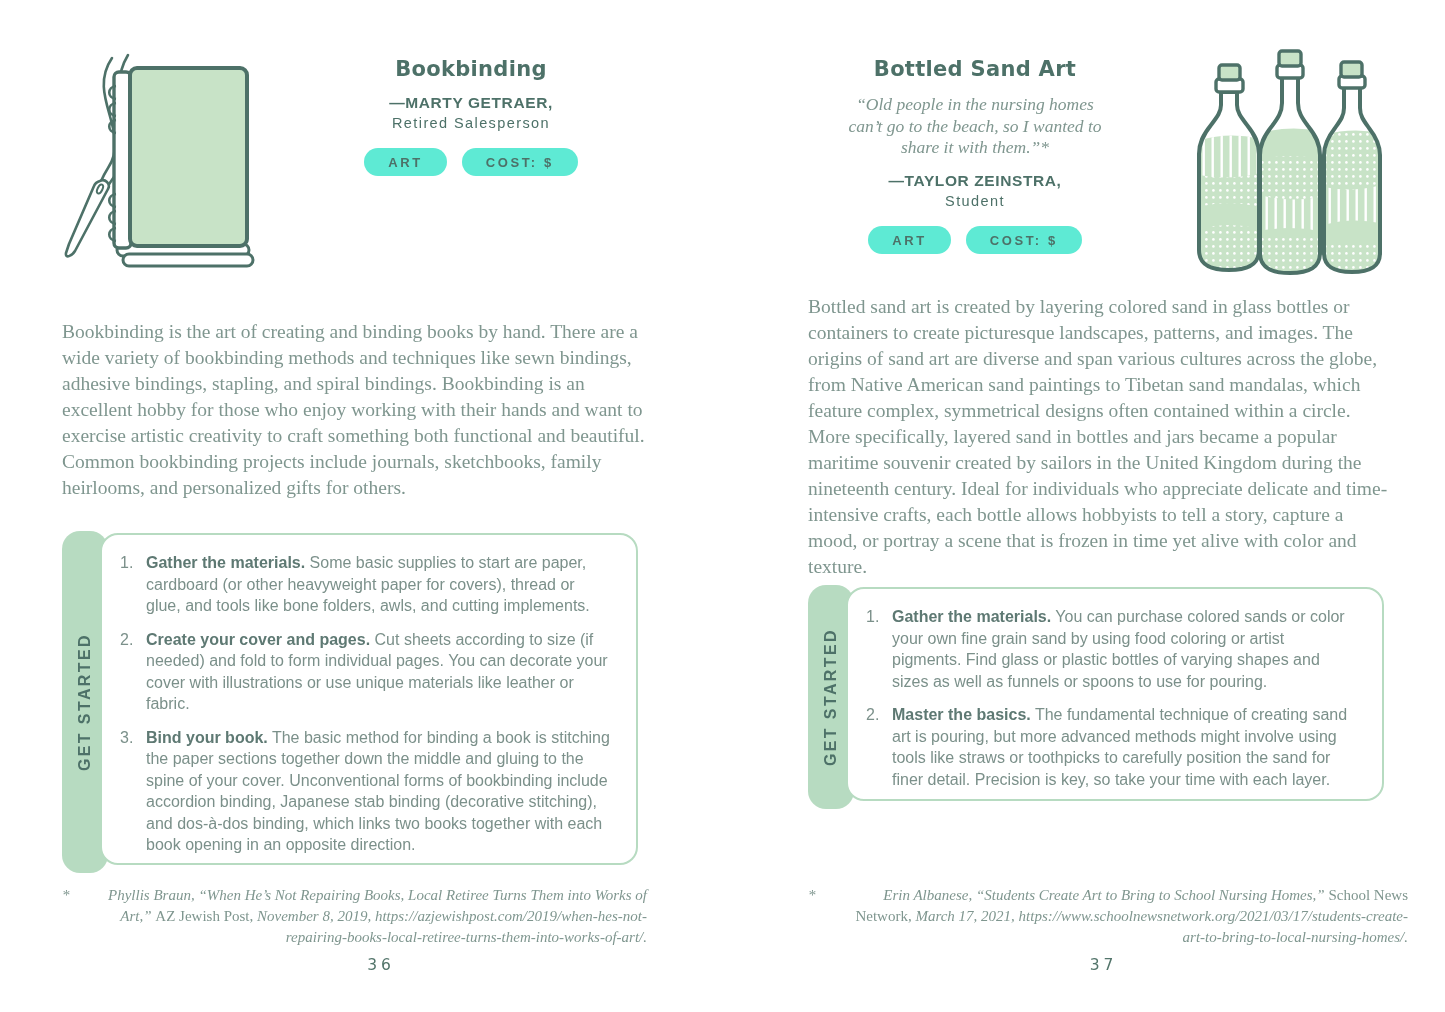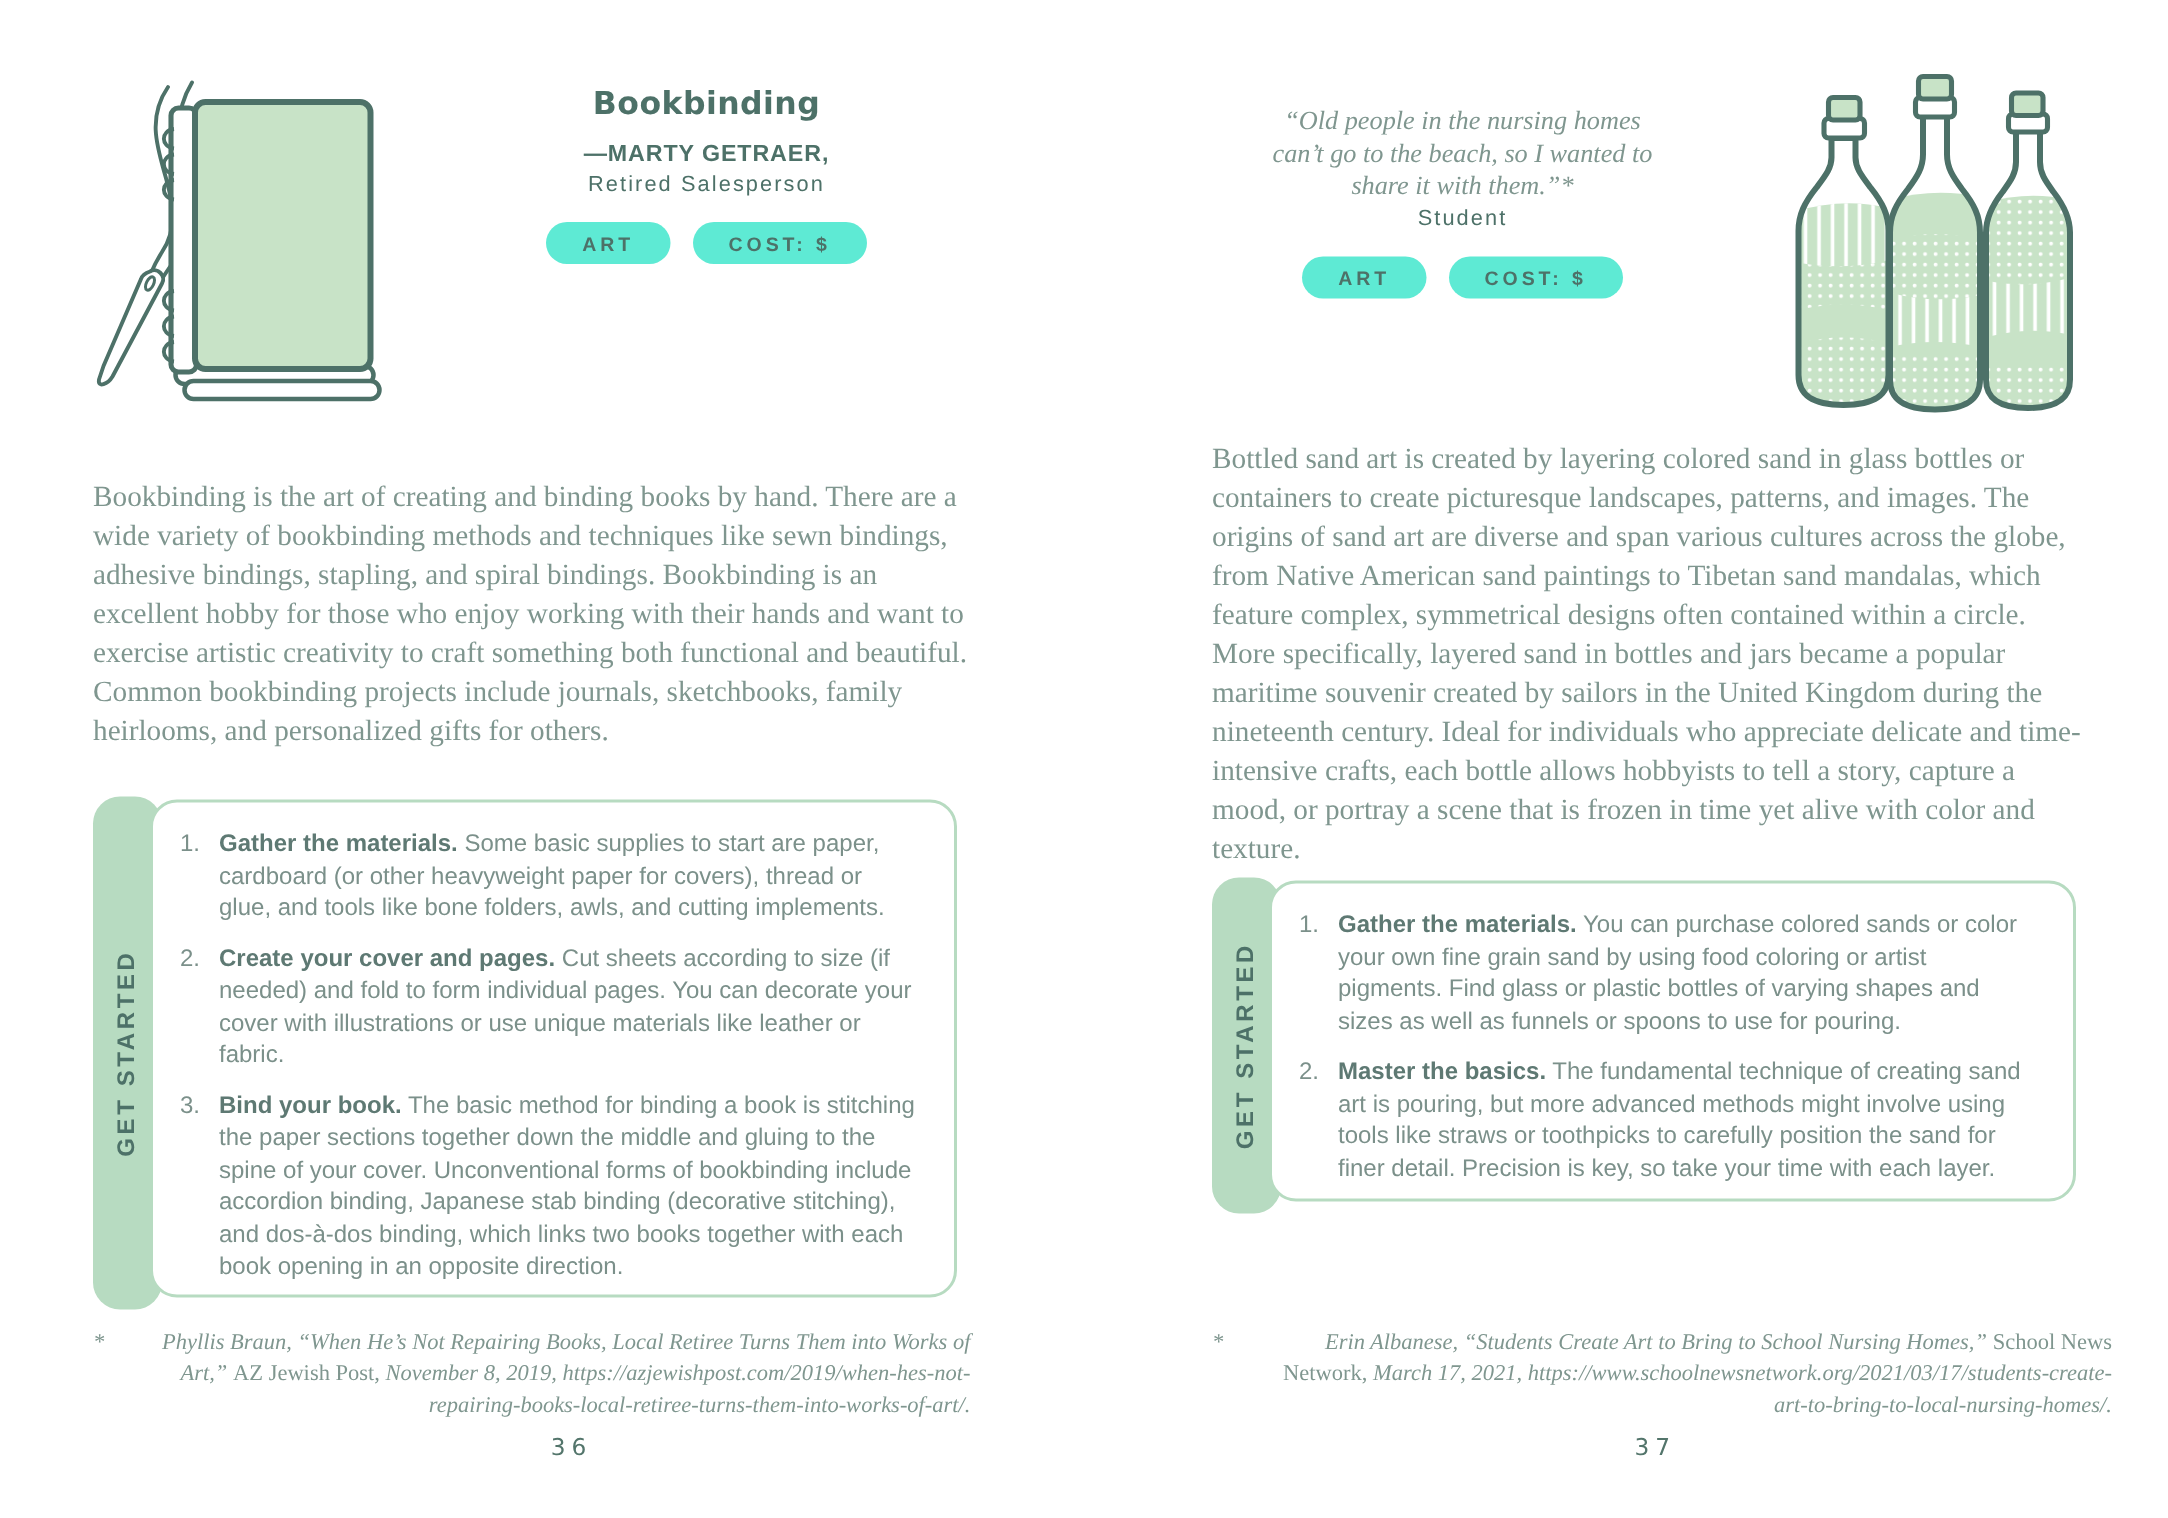--- a/index.html
+++ b/index.html
@@ -201,21 +201,23 @@
       <span class="fn-italic">Phyllis Braun, “When He’s Not Repairing Books, Local Retiree Turns Them into Works of Art,” </span><span class="fn-roman">AZ Jewish Post, </span><span class="fn-italic">November 8, 2019, https://azjewishpost.com/2019/when-hes-not-repairing-books-local-retiree-turns-them-into-works-of-art/.</span>
     </span>
   </div>
 
   <div class="abs page-number" style="left:0; top:956px; width:722px;">36</div>
 </div>
 
 <div>
 
   <div class="abs hobby-header" style="left:808px; top:57px; width:334px;">
+    <div class="hobby-title">Bottled Sand Art</div>
     <div class="hobby-quote quote-right">“Old people in the nursing homes can’t go to the beach, so I wanted to share it with them.”*</div>
+    <div class="attr-name">—TAYLOR ZEINSTRA,</div>
     <div class="attr-role">Student</div>
     <div class="tag-row">
       <span class="tag-pill">ART</span>
       <span class="tag-pill">COST: $</span>
     </div>
   </div>
 
   <svg class="abs" style="left:1190px; top:48px;" width="200" height="235" viewBox="0 0 200 235">
     <defs>
       <pattern id="dots" width="7" height="7" patternUnits="userSpaceOnUse">

